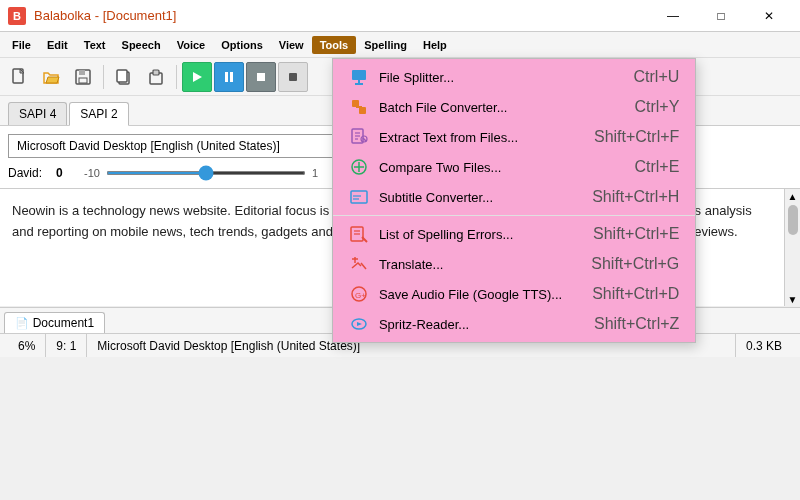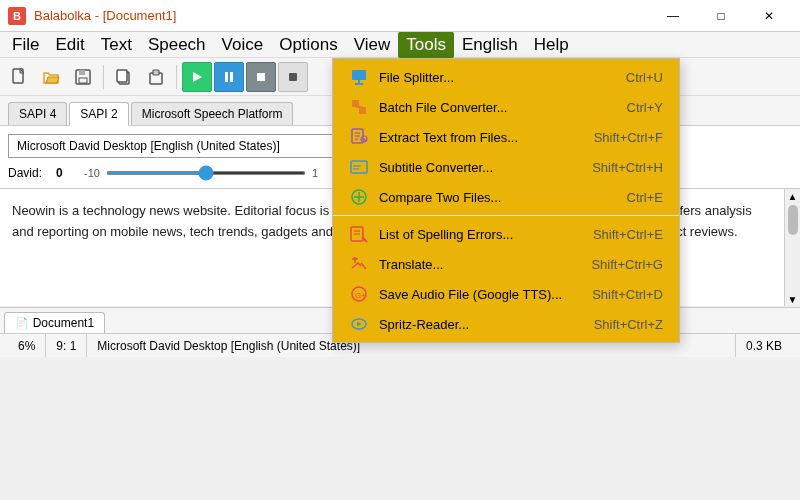--- a/index.html
+++ b/index.html
@@ -29,23 +29,24 @@
       align-items: center;
       padding: 0 4px;
       border-bottom: 1px solid #ddd;
       position: relative;
     }
     .menu-item {
       padding: 3px 8px;
       cursor: pointer;
       border-radius: 2px;
       white-space: nowrap;
-      font-size: 17px;
-    }
-    .menu-item.active { background: #4d7c0f; color: white; }
+      font-size: 11px;
+      font-weight: bold;
+    }
+    .menu-item.active { background: #a16207; color: white; }
 
     
     .toolbar {
       background: #f5f5f5;
       height: 38px;
       display: flex;
       align-items: center;
       padding: 0 4px;
       border-bottom: 1px solid #ddd;
       gap: 2px;
@@ -159,21 +160,21 @@
       display: flex;
       align-items: center;
     }
     .status-item:last-child { border-right: none; margin-left: auto; }
 
     
     .dropdown-menu {
       position: absolute;
       top: 26px;
       left: 0;
-      background: #eab308;
+      background: #f9a8d4;
       border: 1px solid #bbb;
       box-shadow: 2px 4px 12px rgba(0,0,0,0.2);
       z-index: 1000;
       min-width: 340px;
       padding: 3px 0;
     }
     .dropdown-item {
       display: flex;
       align-items: center;
       padding: 5px 16px;
@@ -181,21 +182,21 @@
       gap: 10px;
       white-space: nowrap;
     }
     .dropdown-item-icon {
       width: 20px; height: 20px;
       display: flex; align-items: center; justify-content: center;
       flex-shrink: 0;
       font-size: 14px;
     }
     .dropdown-item-label { flex: 1; font-size: 13px; }
-    .dropdown-item-shortcut { color: #555; font-size: 13px; margin-left: auto; padding-left: 20px; }
+    .dropdown-item-shortcut { color: #555; font-size: 16px; margin-left: auto; padding-left: 20px; }
     .dropdown-sep { height: 1px; background: #e0e0e0; margin: 3px 0; }
 
     .menu-bar-wrapper { position: relative; }
 
     
     .scroll-area {
       display: flex;
       height: 100%;
     }
     .text-content {
@@ -236,21 +237,21 @@
 <div class="menu-bar-wrapper">
   <div class="menu-bar" id="menuBar">
     <span class="menu-item">File</span>
     <span class="menu-item">Edit</span>
     <span class="menu-item">Text</span>
     <span class="menu-item">Speech</span>
     <span class="menu-item">Voice</span>
     <span class="menu-item">Options</span>
     <span class="menu-item">View</span>
     <span class="menu-item active">Tools</span>
-    <span class="menu-item">English</span>
+    <span class="menu-item">Spelling</span>
     <span class="menu-item">Help</span>
 
     <div class="dropdown-menu" id="toolsDropdown" style="left: 331.875px;">
       <div class="dropdown-item">
         <div class="dropdown-item-icon" style="color:#3498db;">
           <svg width="18" height="18" viewBox="0 0 18 18">
               <rect x="2" y="2" width="14" height="10" rx="1" fill="#3498db"></rect>
               <line x1="9" y1="12" x2="9" y2="16" stroke="#3498db" stroke-width="2"></line>
               <line x1="5" y1="16" x2="13" y2="16" stroke="#3498db" stroke-width="2"></line>
             </svg>
@@ -279,37 +280,37 @@
               <path d="M13 10 L16 13" stroke="#9b59b6" stroke-width="1.5"></path>
               <circle cx="14" cy="11" r="3" fill="none" stroke="#9b59b6" stroke-width="1.2"></circle>
             </svg>
         </div>
         <span class="dropdown-item-label">Extract Text from Files...</span>
         <span class="dropdown-item-shortcut">Shift+Ctrl+F</span>
       </div>
       <div class="dropdown-item">
         <div class="dropdown-item-icon">
           <svg width="18" height="18" viewBox="0 0 18 18">
+              <circle cx="9" cy="9" r="7" fill="none" stroke="#27ae60" stroke-width="1.5"></circle>
+              <path d="M9 4 L9 14 M4 9 L14 9" stroke="#27ae60" stroke-width="1.5"></path>
+            </svg>
+        </div>
+        <span class="dropdown-item-label">Compare Two Files...</span>
+        <span class="dropdown-item-shortcut">Ctrl+E</span>
+      </div>
+      <div class="dropdown-item">
+        <div class="dropdown-item-icon">
+          <svg width="18" height="18" viewBox="0 0 18 18">
               <rect x="1" y="3" width="16" height="12" rx="1" fill="none" stroke="#3498db" stroke-width="1.5"></rect>
               <line x1="3" y1="8" x2="11" y2="8" stroke="#3498db" stroke-width="1.2"></line>
               <line x1="3" y1="11" x2="9" y2="11" stroke="#3498db" stroke-width="1.2"></line>
             </svg>
         </div>
         <span class="dropdown-item-label">Subtitle Converter...</span>
         <span class="dropdown-item-shortcut">Shift+Ctrl+H</span>
-      </div>
-      <div class="dropdown-item">
-        <div class="dropdown-item-icon">
-          <svg width="18" height="18" viewBox="0 0 18 18">
-              <circle cx="9" cy="9" r="7" fill="none" stroke="#27ae60" stroke-width="1.5"></circle>
-              <path d="M9 4 L9 14 M4 9 L14 9" stroke="#27ae60" stroke-width="1.5"></path>
-            </svg>
-        </div>
-        <span class="dropdown-item-label">Compare Two Files...</span>
-        <span class="dropdown-item-shortcut">Ctrl+E</span>
       </div>
       <div class="dropdown-sep"></div>
       <div class="dropdown-item">
         <div class="dropdown-item-icon">
           <svg width="18" height="18" viewBox="0 0 18 18">
               <rect x="1" y="2" width="12" height="14" rx="1" fill="none" stroke="#e74c3c" stroke-width="1.5"></rect>
               <line x1="4" y1="6" x2="10" y2="6" stroke="#e74c3c" stroke-width="1.2"></line>
               <line x1="4" y1="9" x2="10" y2="9" stroke="#e74c3c" stroke-width="1.2"></line>
               <path d="M12 12 L17 17" stroke="#e74c3c" stroke-width="2"></path>
             </svg>
@@ -403,21 +404,20 @@
   <button class="tb-btn" title="Record" style="background:#e0e0e0;border-color:#bbb;">
     <svg width="14" height="14" viewBox="0 0 14 14">
         <rect x="3" y="3" width="8" height="8" rx="1" fill="#555"></rect>
       </svg>
   </button>
 </div>
 
 <div class="sapi-bar">
   <div class="sapi-tab">SAPI 4</div>
   <div class="sapi-tab active">SAPI 2</div>
-  <div class="sapi-tab">Microsoft Speech Platform</div>
 </div>
 
 <div class="voice-panel">
   <select class="voice-select">
     <option>Microsoft David Desktop [English (United States)]</option>
   </select>
   <div class="rate-row">
     <span class="rate-label">David:</span>
     <span class="rate-value">0</span>
     <div class="slider-container">

